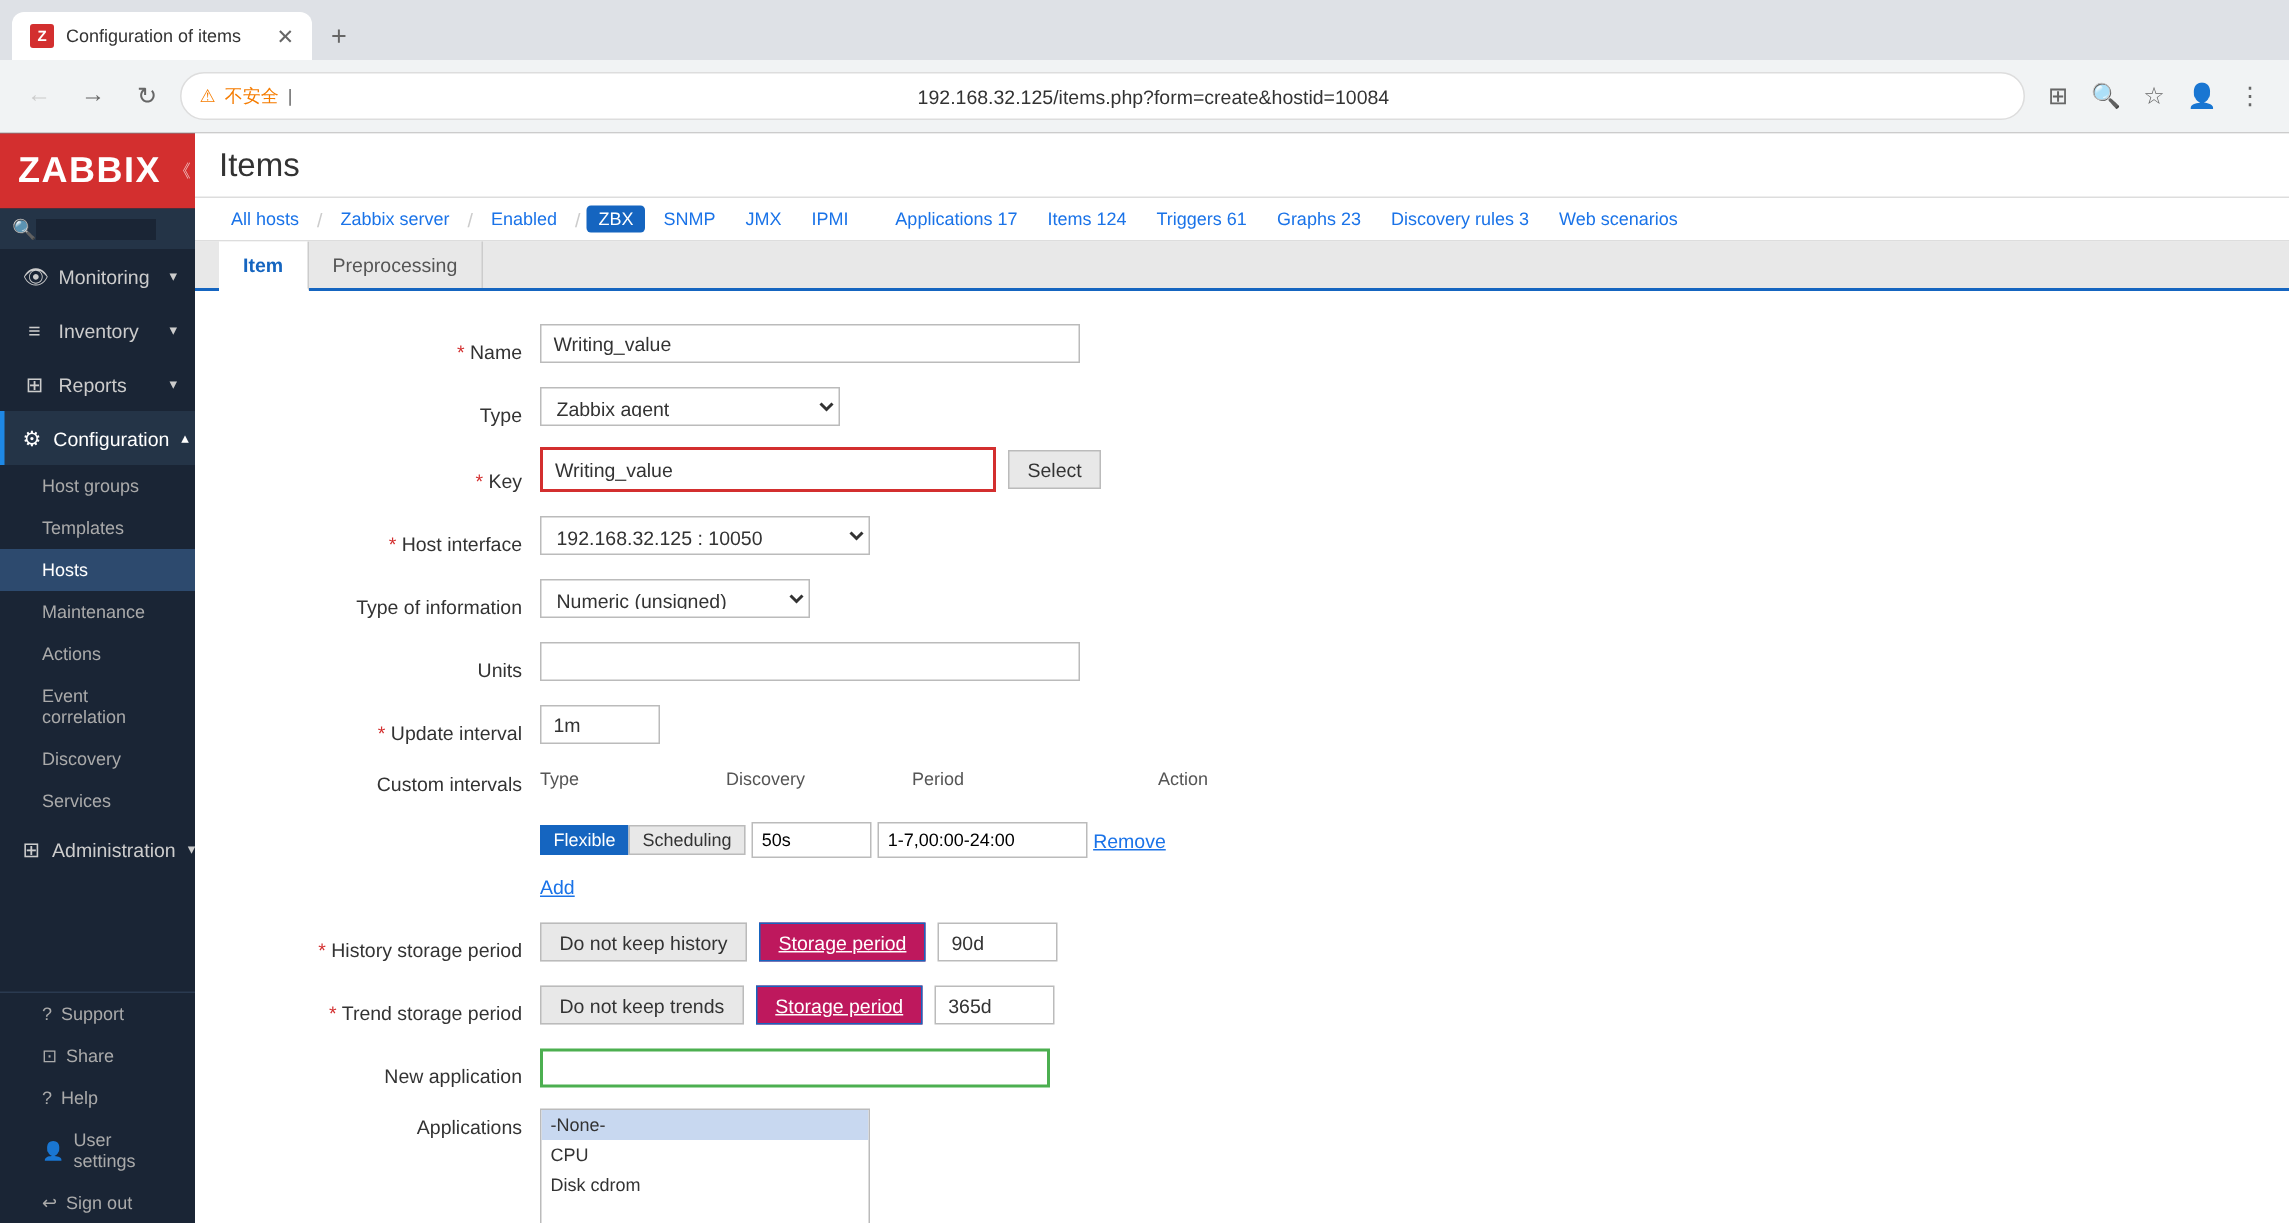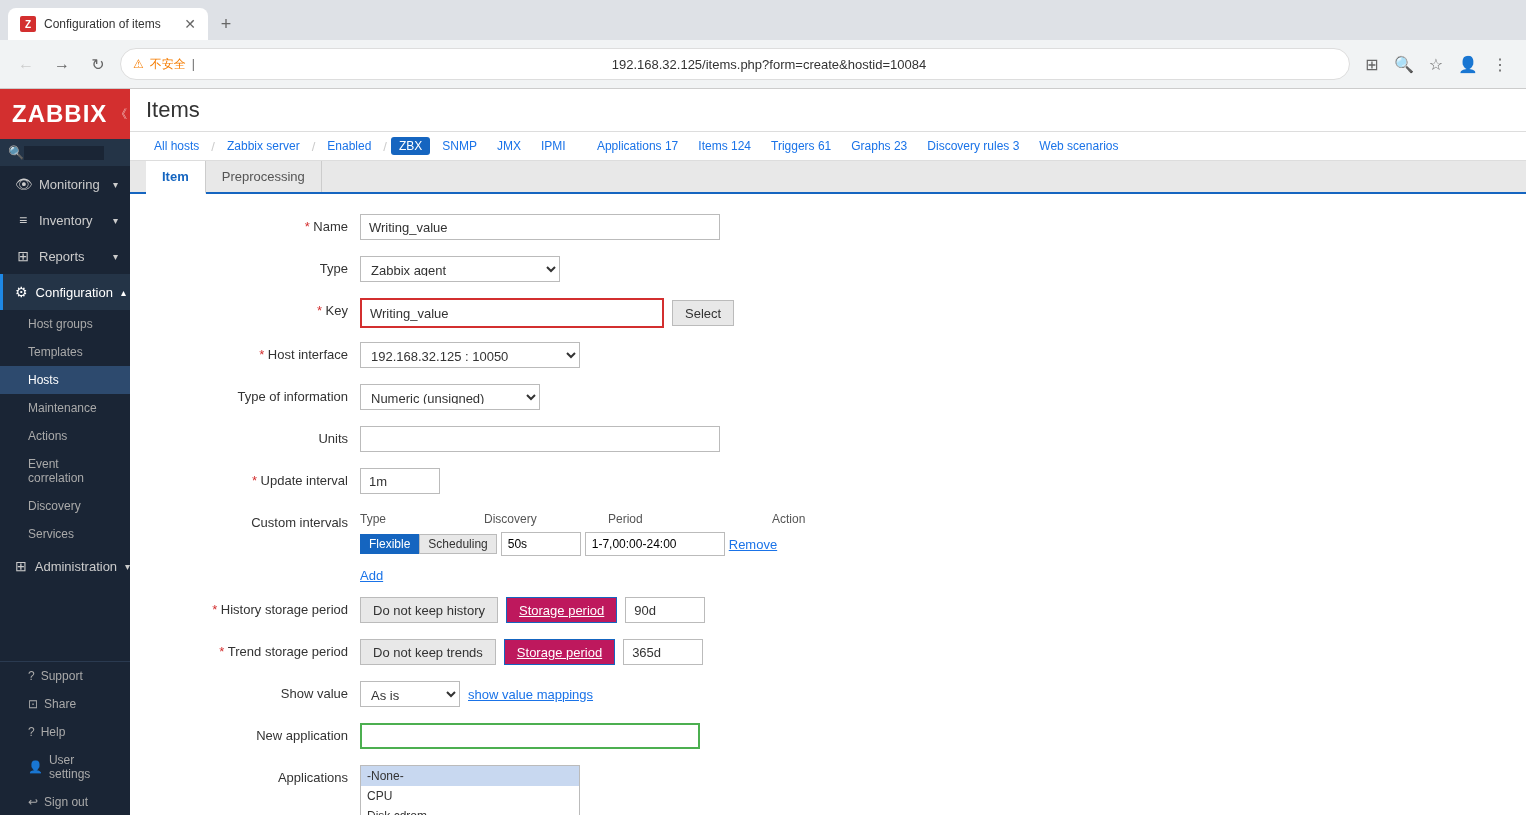--- a/index.html
+++ b/index.html
@@ -57,41 +57,41 @@
     .filter-tab-badge.zbx { background: #1565c0; color: white; }
     .filter-tab-badge.other { color: #1a73e8; cursor: pointer; }
 
     
     .content-tabs { background: #e8e8e8; display: flex; border-bottom: 2px solid #1565c0; padding-left: 16px; }
     .content-tab { padding: 8px 16px; font-size: 13px; cursor: pointer; color: #555; border-right: 1px solid #ccc; background: #e8e8e8; }
     .content-tab.active { background: #fff; color: #1565c0; border-bottom: 2px solid #fff; margin-bottom: -2px; font-weight: bold; }
 
     
     .form-area { flex: 1; overflow-y: auto; background: #fff; padding: 20px 30px; }
-    .form-row { display: flex; align-items: flex-start; margin-bottom: 14px; min-height: 28px; }
+    .form-row { display: flex; align-items: flex-end; margin-bottom: 14px; min-height: 28px; }
     .form-label { width: 200px; text-align: right; padding-right: 12px; padding-top: 5px; color: #333; font-size: 13px; flex-shrink: 0; }
     .form-label.required::before { content: "* "; color: #d32f2f; }
     .form-control { display: flex; align-items: center; gap: 8px; flex: 1; flex-wrap: wrap; }
     .form-input { border: 1px solid #bbb; padding: 4px 8px; font-size: 13px; color: #333; background: #fff; height: 26px; }
     .form-input.wide { width: 360px; }
     .form-input.small { width: 80px; }
     .form-select { border: 1px solid #bbb; padding: 5px 6px; font-size: 13px; color: #333; background: #fff; height: 26px; cursor: pointer; }
     .form-select.wide { width: 200px; }
     .key-input-wrapper { display: flex; align-items: center; gap: 0; border: 2px solid #d32f2f; }
     .key-input { border: none; padding: 4px 8px; font-size: 13px; color: #333; width: 300px; height: 26px; outline: none; background: #fff; }
     .btn { padding: 4px 12px; font-size: 13px; cursor: pointer; border: 1px solid #bbb; background: #e8e8e8; color: #333; height: 26px; }
 
     
     .intervals-table { width: 500px; }
     .intervals-header { display: flex; gap: 4px; padding: 2px 0; font-size: 12px; color: #555; }
     .interval-col-type { width: 120px; }
     .interval-col-interval { width: 120px; }
     .interval-col-period { width: 160px; }
     .interval-col-action { width: 80px; }
-    .interval-row { display: flex; align-items: center; gap: 4px; margin-top: 4px; }
+    .interval-row { display: flex; align-items: center; gap: 4px; margin-top: 20px; }
     .interval-btn { padding: 2px 8px; font-size: 12px; cursor: pointer; border: 1px solid #bbb; }
     .interval-btn.active { background: #1565c0; color: white; border-color: #1565c0; }
     .interval-btn.inactive { background: #e8e8e8; color: #333; }
     .interval-input { border: 1px solid #bbb; padding: 2px 6px; font-size: 12px; height: 24px; }
     .remove-link { color: #1a73e8; cursor: pointer; font-size: 13px; text-decoration: underline; }
     .add-link { color: #1a73e8; cursor: pointer; font-size: 13px; text-decoration: underline; margin-top: 4px; display: block; }
 
     
     .storage-row { display: flex; align-items: center; gap: 8px; }
     .storage-btn { padding: 4px 12px; font-size: 13px; cursor: pointer; border: 1px solid #bbb; height: 26px; }
@@ -360,29 +360,20 @@
 
       <div class="form-row">
         <div class="form-label required">Trend storage period</div>
         <div class="form-control storage-row">
           <button class="storage-btn inactive">Do not keep trends</button>
           <button class="storage-btn active">Storage period</button>
           <input type="text" class="form-input small" value="365d" style="">
         </div>
       </div>
 
-      <div class="form-row">
-        <div class="form-label">Show value</div>
-        <div class="form-control show-value-wrapper">
-          <select class="form-select" style="width:100px;">
-            <option>As is</option>
-          </select>
-          <a class="value-mapping-link">show value mappings</a>
-        </div>
-      </div>
 
       <div class="form-row">
         <div class="form-label">New application</div>
         <div class="form-control">
           <input type="text" class="new-app-input" value="" style="">
         </div>
       </div>
 
       <div class="form-row" style="align-items:flex-start;">
         <div class="form-label">Applications</div>

